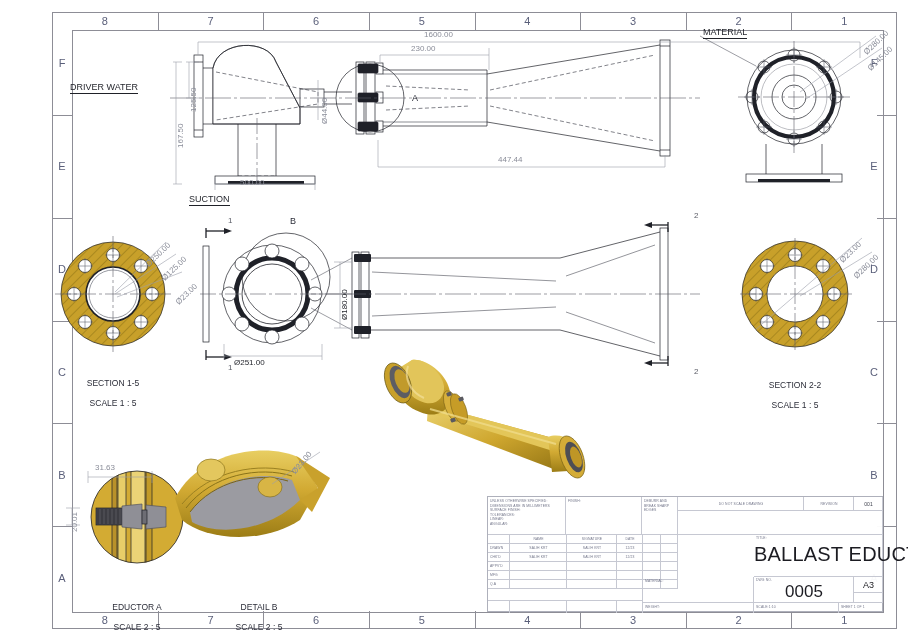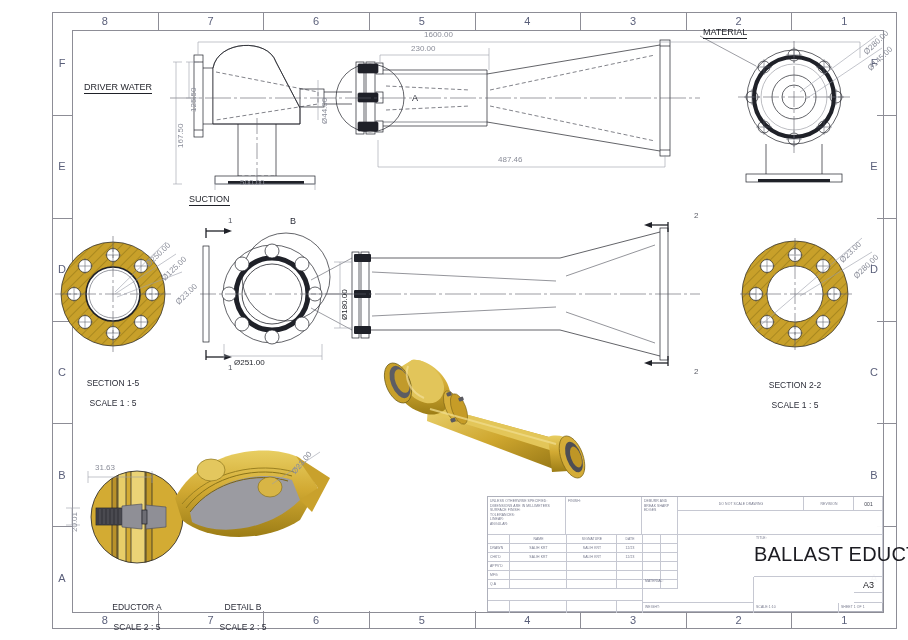--- a/index.html
+++ b/index.html
@@ -548,21 +548,21 @@
         <ellipse cx="270" cy="487" rx="12" ry="10" fill="#D8B545" stroke="#8b721a" stroke-width="0.7"></ellipse>
         <line x1="272" y1="484" x2="320" y2="452" stroke="#9a9da9" stroke-width="0.6"></line>
       </g>
 
     </g>
   </svg>
 
   <div>
     <div class="dim" style="left:424px; top:30px;">1600.00</div>
     <div class="dim" style="left:411px; top:44px;">230.00</div>
-    <div class="dim" style="left:498px; top:155px;">487.46</div>
+    <div class="dim" style="left:498px; top:155px;">447.44</div>
     <div class="dim rot90" style="left:189px; top:112px;">125.50</div>
     <div class="dim rot90" style="left:176px; top:148px;">167.50</div>
     <div class="dim rot90" style="left:320px; top:124px;">Ø44.00</div>
     <div class="dim" style="left:240px; top:178px;">500.00</div>
 
     <div class="dim" style="left:862px; top:50px; transform:rotate(-44deg); transform-origin:left top;">Ø280.00</div>
     <div class="dim" style="left:866px; top:66px; transform:rotate(-44deg); transform-origin:left top;">Ø145.00</div>
 
     <div class="dim" style="left:144px; top:262px; transform:rotate(-44deg); transform-origin:left top;">Ø250.00</div>
     <div class="dim" style="left:160px; top:276px; transform:rotate(-44deg); transform-origin:left top;">Ø125.00</div>
@@ -573,21 +573,21 @@
 
     <div class="dimd" style="left:234px; top:358px;">Ø251.00</div>
     <div class="dimd rot90" style="left:340px; top:320px;">Ø180.00</div>
 
     <div class="dim" style="left:95px; top:463px;">31.63</div>
     <div class="dim rot90" style="left:70px; top:532px;">20.01</div>
     <div class="dim" style="left:290px; top:470px; transform:rotate(-50deg); transform-origin:left top;">Ø23.00</div>
   </div>
 
   <div>
-    <div class="annot" style="left:84px; top:82px;">DRIVER WATER</div>
+    <div class="annot" style="left:70px; top:82px;">DRIVER WATER</div>
     <div class="annot" style="left:189px; top:194px;">SUCTION</div>
     <div class="annot" style="left:703px; top:27px;">MATERIAL</div>
     <div class="dlabel" style="left:412px; top:93px; font-size:9px;">A</div>
     <div class="dlabel" style="left:290px; top:216px; font-size:9px;">B</div>
     <div class="dlabel" style="left:228px; top:216px; font-size:8px; color:#5a5c66;">1</div>
     <div class="dlabel" style="left:228px; top:363px; font-size:8px; color:#5a5c66;">1</div>
     <div class="dlabel" style="left:694px; top:211px; font-size:8px; color:#5a5c66;">2</div>
     <div class="dlabel" style="left:694px; top:367px; font-size:8px; color:#5a5c66;">2</div>
   </div>
 
@@ -597,21 +597,21 @@
       <span>SCALE 1 : 5</span>
     </div>
     <div class="viewlbl" style="left:745px; top:370px; width:100px;">
       <span>SECTION 2-2</span><br>
       <span>SCALE 1 : 5</span>
     </div>
     <div class="viewlbl" style="left:87px; top:592px; width:100px;">
       <span>EDUCTOR A</span><br>
       <span>SCALE 2 : 5</span>
     </div>
-    <div class="viewlbl" style="left:188px; top:592px; width:110px;">
+    <div class="viewlbl" style="left:204px; top:592px; width:110px;">
       <span>DETAIL B</span><br>
       <span>SCALE 2 : 5</span>
     </div>
   </div>
 
   <div class="tb">
 
     <div class="tbcell" style="left:0; top:0; width:78px; height:38px;">
       <div class="tb-lbl" style="left:2px; top:2px;">UNLESS OTHERWISE SPECIFIED:
 DIMENSIONS ARE IN MILLIMETERS
@@ -736,20 +736,24 @@
     </div>
     <div class="tbcell" style="left:155px; top:106px; width:111px; height:10px; border-bottom:none;">
       <div class="tb-lbl" style="left:2px; top:2px;">WEIGHT:</div>
     </div>
 
     <div class="tbcell" style="left:266px; top:38px; width:129px; height:42px;">
       <div class="tb-lbl" style="left:2px; top:1px;">TITLE:</div>
       <div class="tb-title" style="left:0; top:8px; width:129px; text-align:center; white-space:nowrap;">BALLAST EDUCTOR</div>
     </div>
 
+    <div class="tbcell" style="left:266px; top:80px; width:100px; height:26px;">
+      <div class="tb-lbl" style="left:2px; top:1px;">DWG NO.</div>
+      <div class="tb-dwg" style="left:0; top:5px; width:100px; text-align:center;">0005</div>
+    </div>
     <div class="tbcell" style="left:366px; top:80px; width:29px; height:16px;">
       <div class="tb-a3" style="left:0; top:3px; width:29px; text-align:center;">A3</div>
     </div>
     <div class="tbcell" style="left:366px; top:96px; width:29px; height:10px;"></div>
 
     <div class="tbcell" style="left:266px; top:106px; width:85px; height:10px; border-bottom:none;">
       <div class="tb-lbl" style="left:2px; top:2px;">SCALE:1:10</div>
     </div>
     <div class="tbcell" style="left:351px; top:106px; width:44px; height:10px; border-bottom:none; border-right:none;">
       <div class="tb-lbl" style="left:2px; top:2px;">SHEET 1 OF 1</div>

